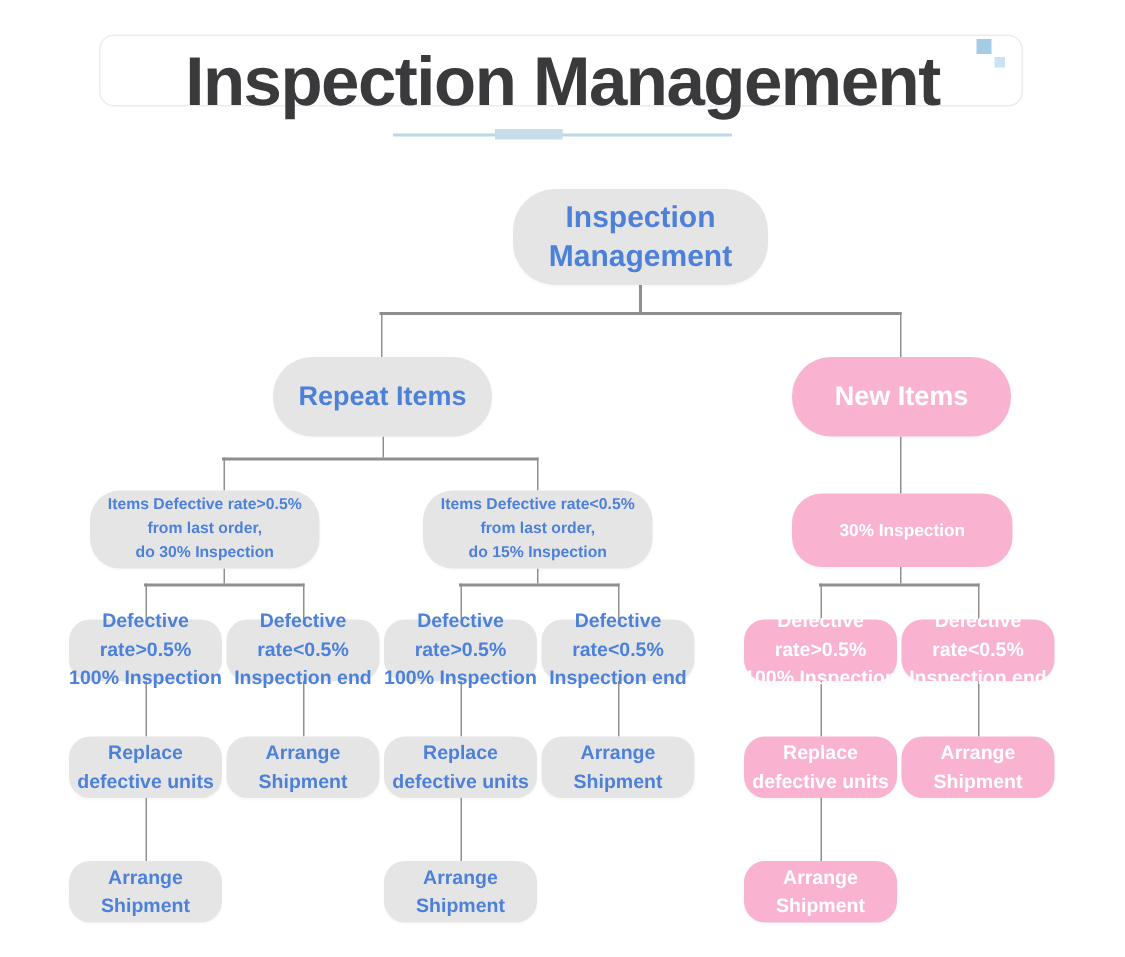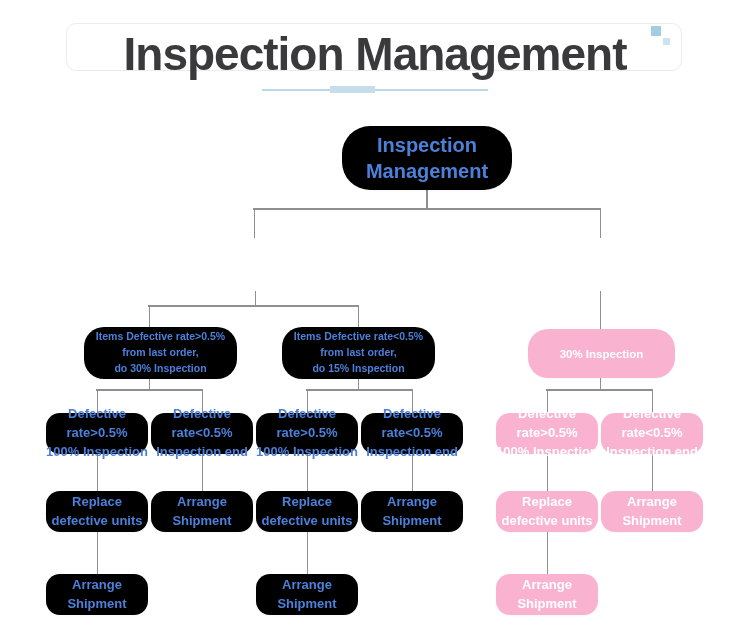--- a/index.html
+++ b/index.html
@@ -19,21 +19,21 @@
     font-size:46px;font-weight:800;color:#3a3a3c;letter-spacing:-1px;line-height:1.05;
   }
   .underline-thin{position:absolute;left:262px;top:89px;width:226px;height:2px;background:#bcd8e8;}
   .underline-thick{position:absolute;left:330px;top:86px;width:45px;height:7px;background:#c6ddeb;}
   
   .node{
     position:absolute;display:flex;align-items:center;justify-content:center;
     text-align:center;white-space:pre-line;font-weight:bold;
     box-shadow:0 1px 2px rgba(0,0,0,0.03);
   }
-  .gray{background:#000000;color:#4c80d9;}
+  .gray{background:#e5e5e5;color:#4c80d9;}
   .pink{background:#f9b3d1;color:#ffffff;}
   .n-root{left:342px;top:126px;width:170px;height:64px;border-radius:28px;font-size:20px;line-height:1.3;}
   .n-l2{top:238px;width:146px;height:53px;border-radius:26px;font-size:18px;line-height:1.1;}
   .n-l3{top:327px;width:153px;height:52px;border-radius:20px;font-size:10.5px;line-height:1.5;}
   .n-30{left:528px;top:329px;width:147px;height:49px;border-radius:20px;font-size:11.5px;}
   .n-sm{width:102px;height:41px;border-radius:14px;font-size:13px;line-height:1.45;}
   .row4{top:413px;} .row5{top:491px;} .row6{top:574px;}
   
   .vl{position:absolute;width:1.5px;background:#8f8f8f;}
   .hl{position:absolute;height:1.5px;background:#8f8f8f;}
@@ -84,22 +84,24 @@
   <div class="vl" style="left:546.5px;top:454px;height:37px;"></div>
   <div class="vl" style="left:651.5px;top:454px;height:37px;"></div>
 
   <div class="vl" style="left:96.5px;top:532px;height:42px;"></div>
   <div class="vl" style="left:306.5px;top:532px;height:42px;"></div>
   <div class="vl" style="left:546.5px;top:532px;height:42px;"></div>
 
   <div class="node gray n-root">Inspection
 Management</div>
 
+  <div class="node gray n-l2" style="left:182px;">Repeat Items</div>
+  <div class="node pink n-l2" style="left:528px;">New Items</div>
 
-  <div class="node gray n-l3" style="left:84px;">Items Defective rate&gt;0.5%
+  <div class="node gray n-l3" style="left:60px;">Items Defective rate&gt;0.5%
 from last order,
 do 30% Inspection</div>
   <div class="node gray n-l3" style="left:282px;">Items Defective rate&lt;0.5%
 from last order,
 do 15% Inspection</div>
   <div class="node pink n-30">30% Inspection</div>
 
   <div class="node gray n-sm row4" style="left:46px;">Defective rate&gt;0.5%
 100% Inspection</div>
   <div class="node gray n-sm row4" style="left:151px;">Defective rate&lt;0.5%

